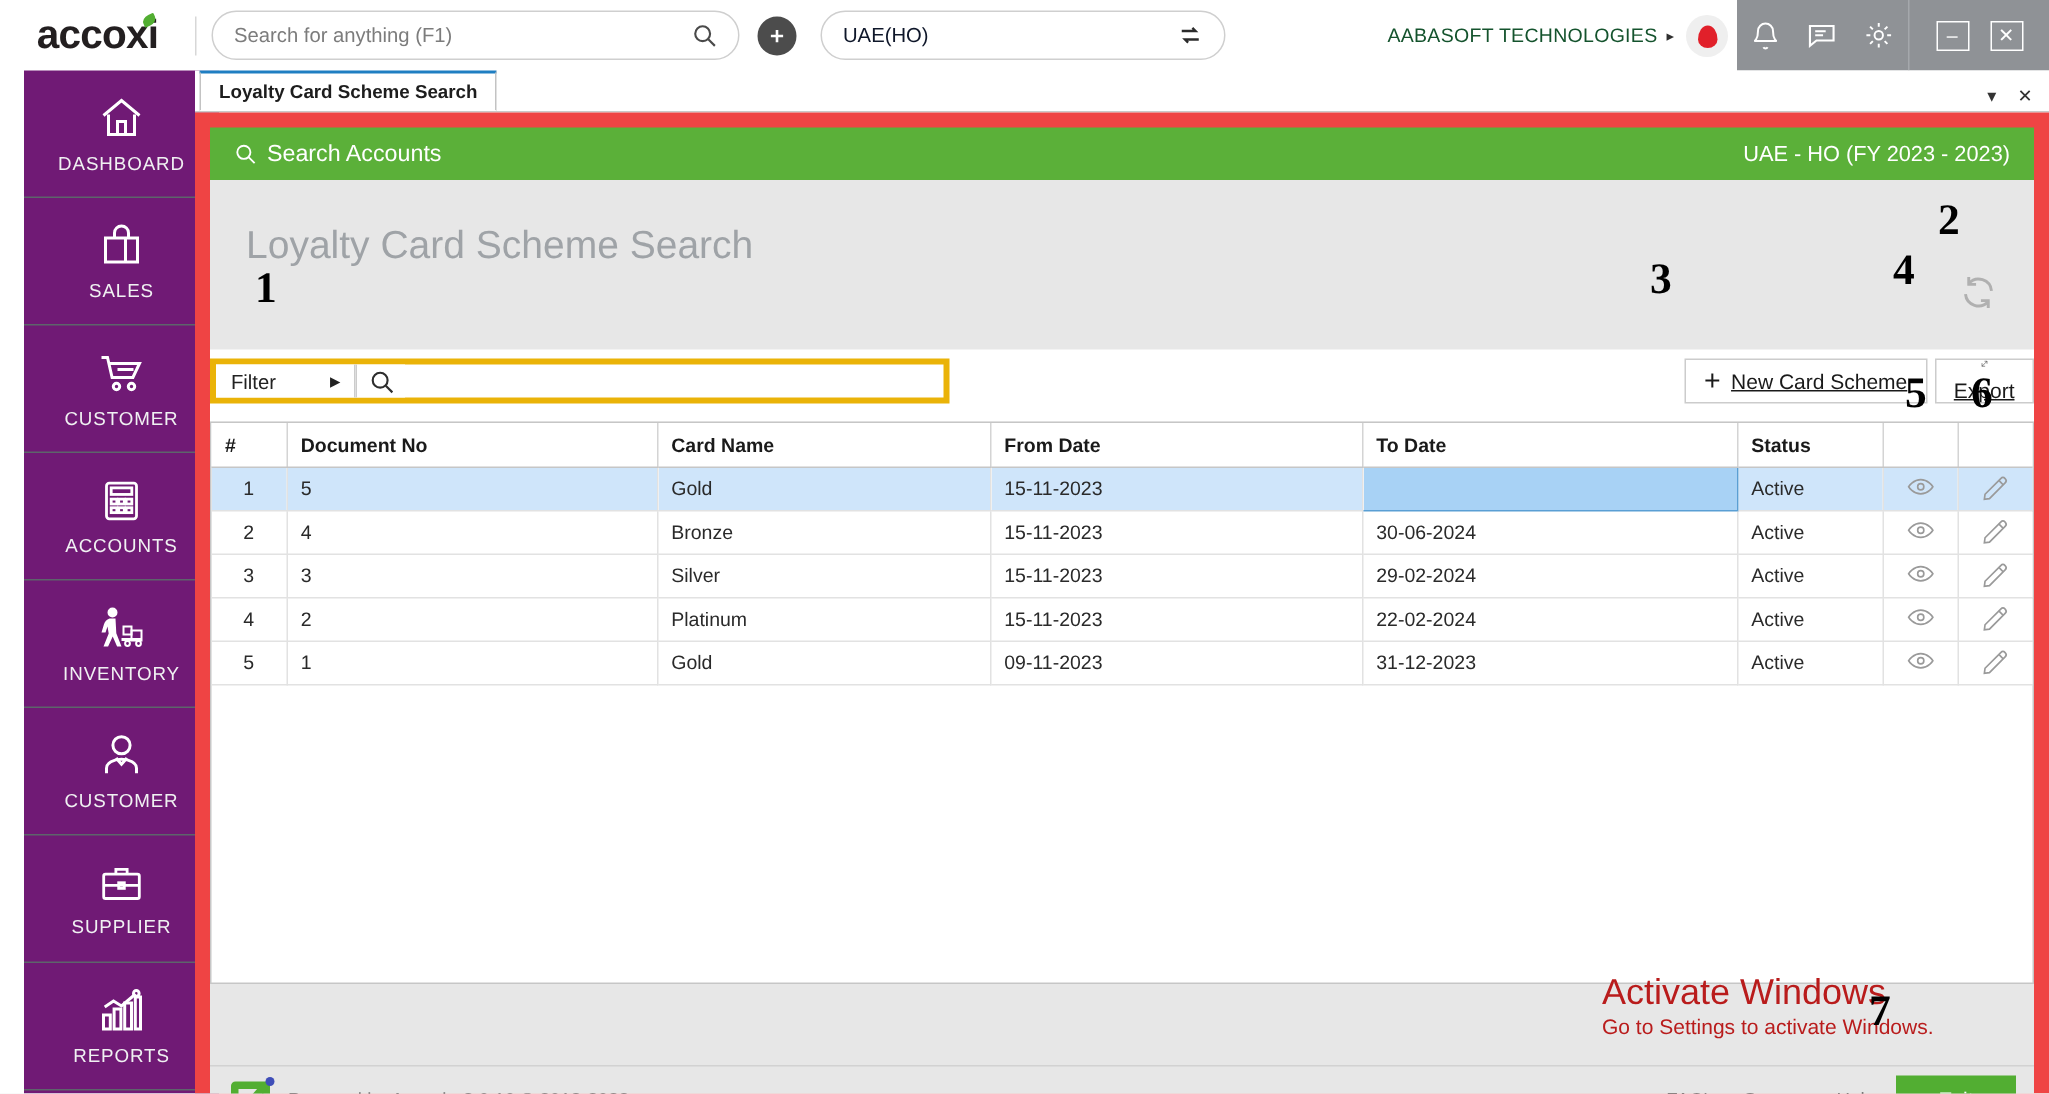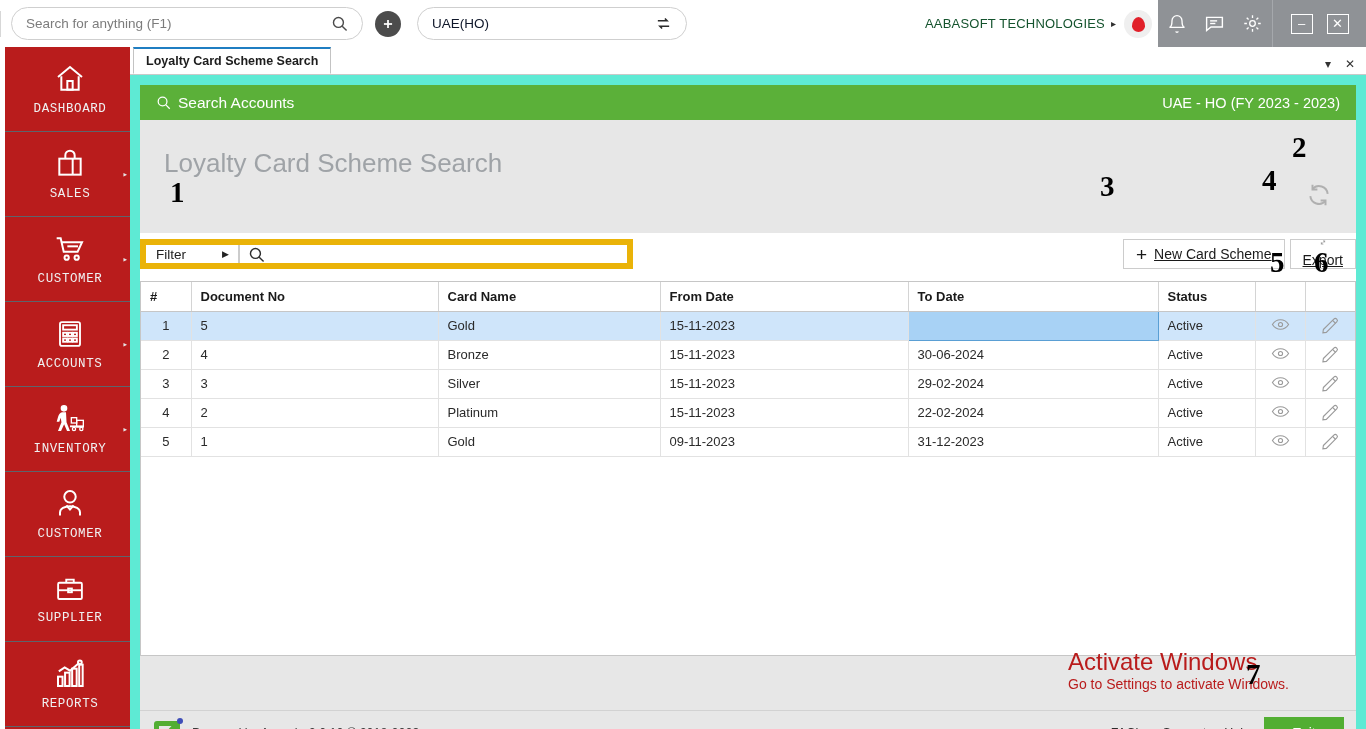--- a/index.html
+++ b/index.html
@@ -77,23 +77,22 @@
     display: flex; align-items: center; justify-content: center; gap: 14px;
   }
   .win-box {
     width: 22px; height: 20px; border: 1.6px solid #fff;
     display: flex; align-items: center; justify-content: center;
     color: #fff; font-size: 13px; line-height: 1; cursor: pointer;
   }
 
   
   .sidebar {
-    position: absolute; left: 5px; top: 47px; width: 130px; height: 682px;
-    background: #b91c1c;
-    font-family: Liberation Mono, monospace;
+    position: absolute; left: 16px; top: 47px; width: 130px; height: 682px;
+    background: #701a75;
   }
   .nav-item {
     height: 85px; border-bottom: 1px solid #5d646b;
     display: flex; flex-direction: column; align-items: center;
     justify-content: center; color: #ffffff; cursor: pointer; position: relative;
   }
   .nav-item .lbl {
     font-size: 12.5px; letter-spacing: .6px; margin-top: 7px; color: #f0f1f2;
   }
   .nav-item .arrow {
@@ -117,21 +116,21 @@
   }
   .tab-ctrls {
     margin-left: auto; display: flex; align-items: center; gap: 14px;
     padding-right: 11px; padding-bottom: 3px;
   }
   .tab-ctrls span { font-size: 12px; color: #333; cursor: pointer; }
 
   
   .page {
     position: absolute; left: 130px; top: 75px; width: 1236px; height: 654px;
-    background: #5eead4;
+    background: #ef4444;
   }
   .greenbar {
     position: absolute; left: 10px; top: 10px; width: 1216px; height: 35px;
     background: #5bb039; display: flex; align-items: center;
     padding: 0 16px; color: #fff;
   }
   .greenbar .gtitle { font-size: 15.5px; margin-left: 7px; }
   .greenbar .gright { margin-left: auto; font-size: 14.5px; }
 
   .content {
@@ -145,21 +144,21 @@
   .refresh-icon {
     position: absolute; right: 24px; top: 62px; cursor: pointer;
   }
 
   .toolbar-row {
     position: absolute; left: 0; top: 113px; width: 1216px; height: 48px;
     background: #ffffff;
   }
   .filter-group {
     position: absolute; left: 0; top: 6px; height: 30px;
-    display: flex; align-items: stretch; border: 6px solid #eab308; width: 493px;
+    display: flex; align-items: stretch; border: 4px solid #eab308; width: 493px;
   }
   .filter-btn {
     width: 93px; display: flex; align-items: center; justify-content: space-between;
     padding: 0 9px 0 10px; font-size: 13.5px; color: #222;
     border-right: 1px solid #cccccc; cursor: pointer; background: #fff;
   }
   .filter-btn .tri { font-size: 9px; color: #222; }
   .filter-input {
     flex: 1; border: none; outline: none; padding: 0 10px; font-size: 13.5px;
     color: #444; font-family: "Liberation Sans", sans-serif;
@@ -265,20 +264,24 @@
   .wm2 { left: 1068px; top: 676px; font-size: 14px; }
   .ann {
     position: absolute; font-size: 29px; font-weight: bold; color: #000;
     font-family: "Liberation Serif", serif; pointer-events: none; line-height: 1;
   }
 </style>
 </head>
 <body>
 
 <div class="topbar">
+  <div class="logo">
+    <span>accoxi</span>
+    <span class="x-green"></span>
+  </div>
   <div class="divider-v"></div>
 
   <div class="search-wrap">
     <input placeholder="Search for anything (F1)" style="">
     <svg width="17" height="17" viewBox="0 0 24 24" fill="none" stroke="#4a4a4a" stroke-width="2">
       <circle cx="10.5" cy="10.5" r="7"></circle>
         <line x1="15.8" y1="15.8" x2="22" y2="22"></line>
     </svg>
   </div>
 

